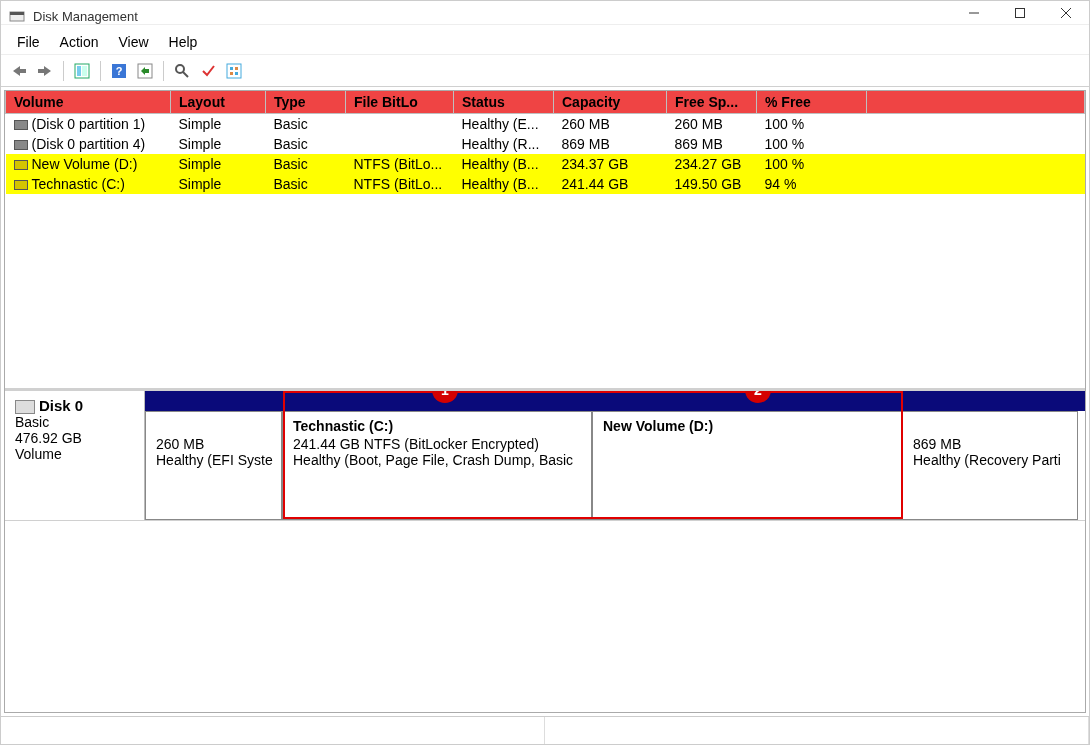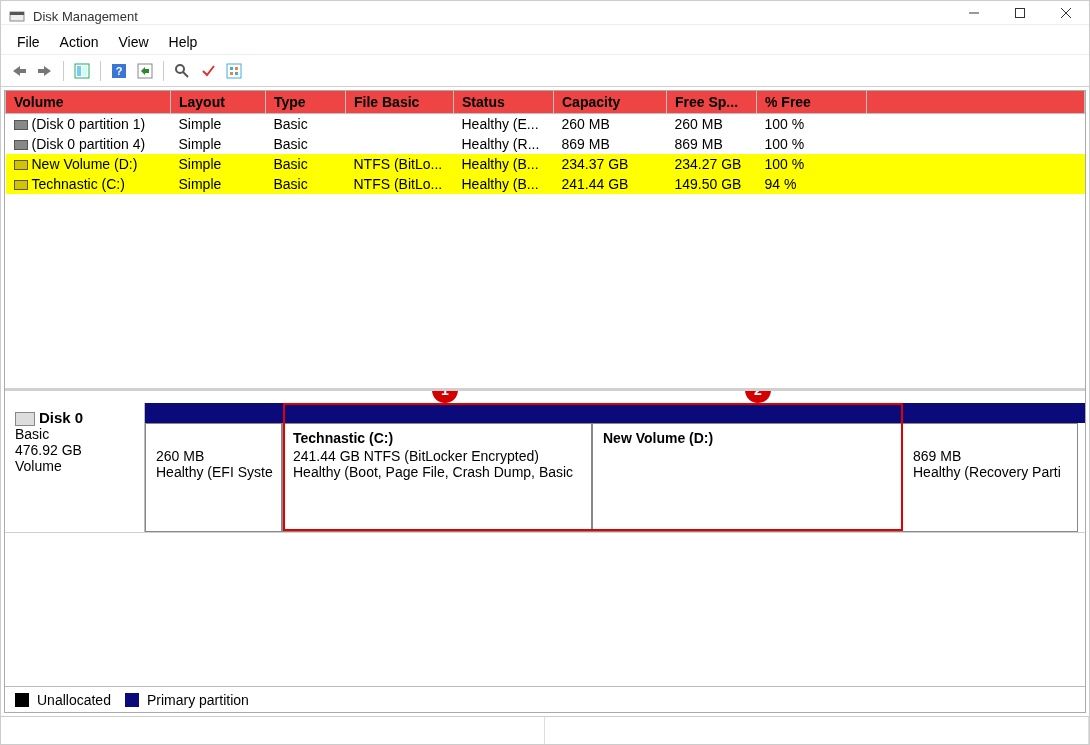--- a/index.html
+++ b/index.html
@@ -152,21 +152,21 @@
             <col style="width:113px">
             <col style="width:90px">
             <col style="width:110px">
             <col>
         </colgroup>
         <thead>
           <tr>
             <th>Volume</th>
             <th>Layout</th>
             <th>Type</th>
-            <th>File Basic</th>
+            <th>File BitLo</th>
             <th>Status</th>
             <th>Capacity</th>
             <th>Free Sp...</th>
             <th>% Free</th>
             <th></th>
           </tr>
         </thead>
         <tbody id="vol-body">
             <tr>
               <td><span class="vol-icon"></span><span>(Disk 0 partition 1)</span></td>
@@ -214,21 +214,21 @@
             </tr>
           </tbody>
       </table>
     </div>
 
     <div class="bottom-pane" style="position:relative">
 
       <div class="annot" style="left:427px;top:-14px">1</div>
       <div class="annot" style="left:740px;top:-14px">2</div>
 
-      <div class="disk-row" style="margin-top:12px">
+      <div class="disk-row" style="">
         <div class="disk-label">
           <div><span class="disk-icon"></span><b>Disk 0</b></div>
           <div>Basic</div>
           <div>476.92 GB</div>
           <div>Volume</div>
         </div>
         <div class="parts" style="position:relative">
           <div class="parts-header"></div>
           <div class="parts-body" id="parts-body">
               <div class="part" style="width: 137px;">
@@ -249,26 +249,20 @@
                 <div class="psub">869 MB</div>
                 <div class="psub">Healthy (Recovery Parti</div>
               </div>
             </div>
           <div class="red-box" style="left:138px;top:0;width:620px;height:128px"></div>
         </div>
       </div>
 
       <div style="flex:1"></div>
 
-      <div class="legend">
-        <span class="leg-swatch" style="background:#000"></span>
-        <span>Unallocated</span>
-        <span class="leg-swatch" style="background:#0a0a7a;margin-left:8px"></span>
-        <span>Primary partition</span>
-      </div>
     </div>
 
   </div>
 
   <div class="statusbar">
     <div class="cell"></div>
     <div class="cell"></div>
   </div>
 
 </div>

